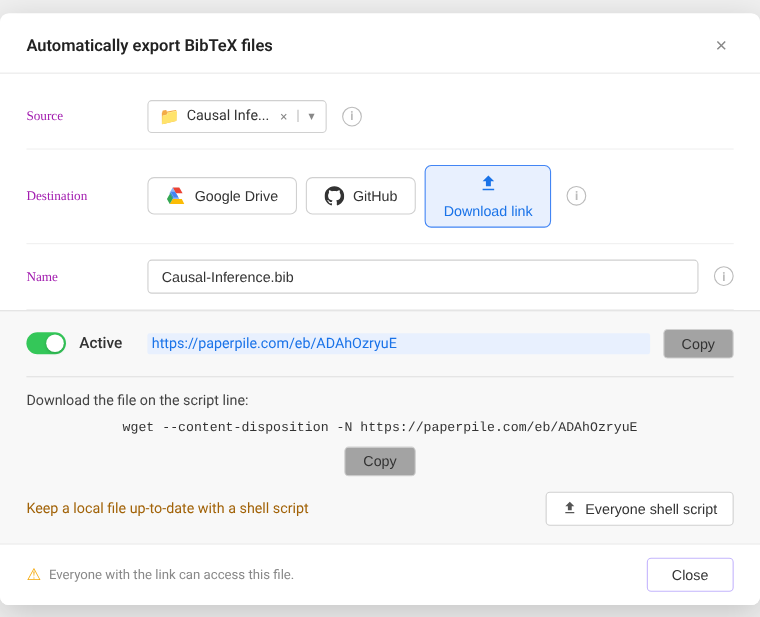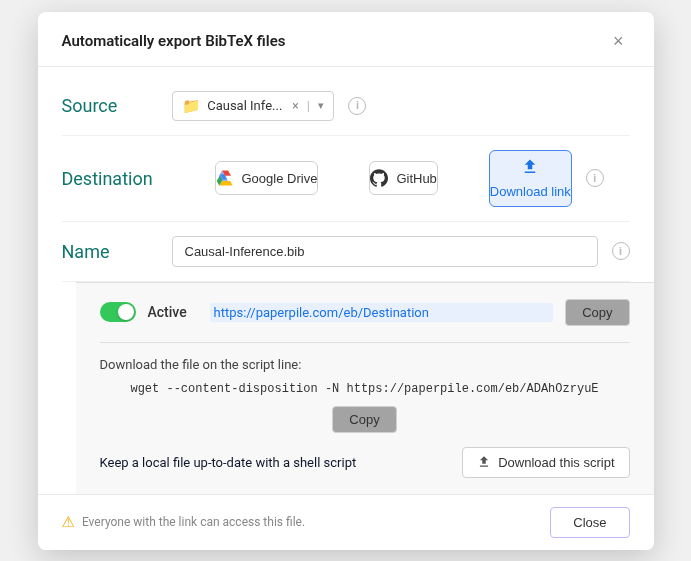--- a/index.html
+++ b/index.html
@@ -9,21 +9,21 @@
       display: flex;
       align-items: center;
       justify-content: center;
       min-height: 100vh;
       font-size: 14px;
     }
     .dialog {
       background: #fff;
       border-radius: 8px;
       box-shadow: 0 8px 32px rgba(0,0,0,0.18);
-      width: 616px;
+      width: 691px;
       overflow: hidden;
     }
     .dialog-header {
       display: flex;
       align-items: center;
       justify-content: space-between;
       padding: 18px 24px 14px 24px;
       border-bottom: 1px solid #e8e8e8;
     }
     .dialog-title {
@@ -47,23 +47,24 @@
     }
     .form-row {
       display: flex;
       align-items: center;
       padding: 14px 0;
       border-bottom: 1px solid #f0f0f0;
       min-height: 56px;
     }
     .form-label {
       width: 110px;
-      color: #0f766e;
-      font-size: 18px;
+      color: #a21caf;
+      font-size: 12px;
       flex-shrink: 0;
+      font-family: Liberation Serif, serif;
     }
     .form-controls {
       display: flex;
       align-items: center;
       gap: 8px;
       flex: 1;
     }
     .source-chip {
       display: flex;
       align-items: center;
@@ -108,26 +109,25 @@
       margin-left: 6px;
       flex-shrink: 0;
     }
     .dest-btn {
       display: flex;
       align-items: center;
       gap: 8px;
       background: #fff;
       border: 1px solid #d0d0d0;
       border-radius: 6px;
-      padding: 7px 0;
-      font-size: 13px;
-      color: #333;
-      cursor: pointer;
-      white-space: nowrap;
-      margin-left: 43px;
+      padding: 7px 16px;
+      font-size: 13px;
+      color: #333;
+      cursor: pointer;
+      white-space: nowrap;
     }
     .dest-btn.active {
       background: #e8f0fe;
       border-color: #4285f4;
       color: #1a73e8;
       flex-direction: column;
     }
     .dest-btn-icon {
       width: 18px;
       height: 18px;
@@ -141,21 +141,20 @@
       font-size: 13px;
       color: #333;
       outline: none;
     }
 
     
     .active-section {
       background: #f8f8f8;
       padding: 16px 24px;
       border-top: 1px solid #e0e0e0;
-      margin-left: 38px;
     }
     .active-row {
       display: flex;
       align-items: center;
       gap: 12px;
       margin-bottom: 16px;
     }
     .toggle {
       position: relative;
       width: 36px;
@@ -232,21 +231,21 @@
       overflow: hidden;
       text-overflow: ellipsis;
     }
     .shell-row {
       display: flex;
       align-items: center;
       justify-content: space-between;
     }
     .shell-desc {
       font-size: 13px;
-      color: #0f172a;
+      color: #a16207;
     }
     .download-shell-btn {
       display: flex;
       align-items: center;
       gap: 7px;
       background: #fff;
       border: 1px solid #d0d0d0;
       border-radius: 4px;
       padding: 7px 14px;
       font-size: 13px;
@@ -355,40 +354,40 @@
 
   <div class="active-section">
 
     <div class="active-row">
       <div class="toggle">
         <div class="toggle-track">
           <div class="toggle-thumb"></div>
         </div>
       </div>
       <span class="active-label">Active</span>
-      <a class="active-url">https://paperpile.com/eb/Destination</a>
+      <a class="active-url">https://paperpile.com/eb/ADAhOzryuE</a>
       <button class="copy-btn">Copy</button>
     </div>
 
     <hr class="separator-line">
 
     <p class="cmd-desc">Download the file on the script line:</p>
 
     <div class="cmd-row">
       <span class="cmd-text">wget --content-disposition -N https://paperpile.com/eb/ADAhOzryuE</span>
       <button class="copy-btn">Copy</button>
     </div>
 
     <div class="shell-row">
       <span class="shell-desc">Keep a local file up-to-date with a shell script</span>
       <button class="download-shell-btn">
         <svg width="14" height="14" viewBox="0 0 24 24" fill="#555">
           <path d="M5 20h14v-2H5v2zm7-18l-7 7h4v6h6v-6h4l-7-7z"></path>
         </svg>
-        <span>Download this script</span>
+        <span>Everyone shell script</span>
       </button>
     </div>
 
   </div>
 
   <div class="dialog-footer">
     <div class="footer-warning">
       <span class="warning-icon">⚠</span>
       <span>Everyone with the link can access this file.</span>
     </div>

